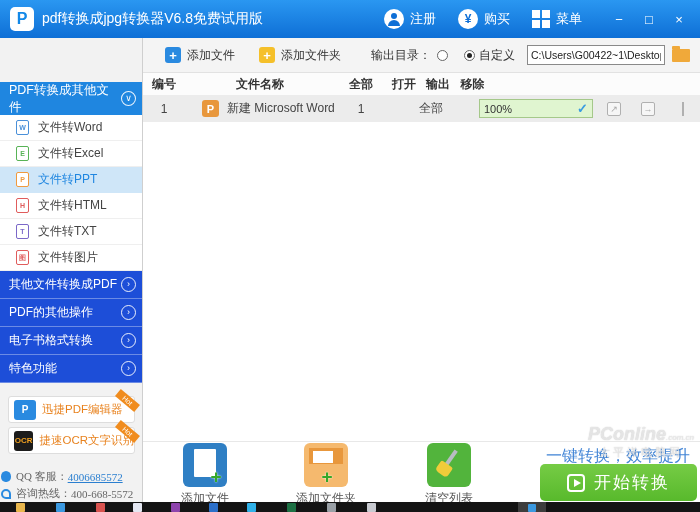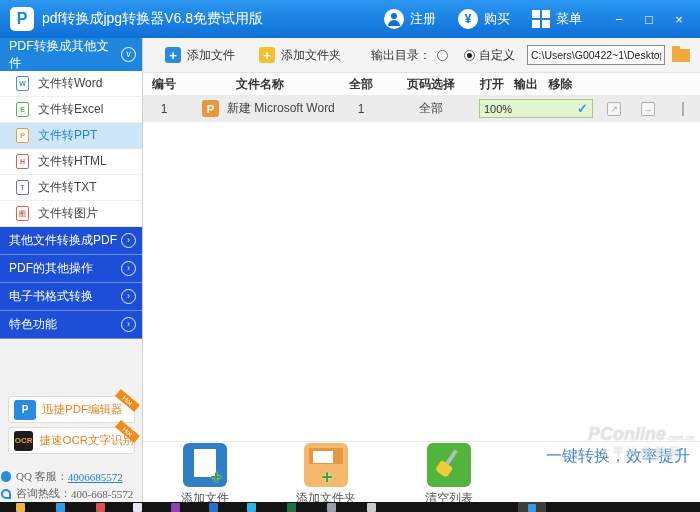--- a/index.html
+++ b/index.html
@@ -24,21 +24,21 @@
   .winbtns { display:flex; align-items:center; margin-right:6px; }
   .winbtn { width:30px; height:26px; display:flex; align-items:center; justify-content:center; font-size:13px; color:#fff; }
 
   
   .bodywrap { position:absolute; top:38px; left:0; width:700px; height:474px; display:flex; }
   .sidebar { width:143px; height:100%; background:#f2f2f2; border-right:1px solid #cfcfcf; position:relative; font-size:12px; }
   .main { width:557px; height:100%; position:relative; background:#fff; }
 
   
   .sb-header { height:33px; background:#1f86e0; color:#fff; display:flex; align-items:center;
-    padding:0 6px 0 9px; font-size:12.5px; }
+    padding:0 6px 0 9px; font-size:12.5px;margin-top:44px; }
   .circ-chev { margin-left:auto; width:15px; height:15px; border:1px solid rgba(255,255,255,.9); border-radius:50%;
     display:flex; align-items:center; justify-content:center; font-size:9px; line-height:1; }
   .sb-items { background:#fff; }
   .sb-item { height:26px; display:flex; align-items:center; padding-left:16px; color:#444;
     border-bottom:1px solid #efefef; background:#fff; }
   .sb-item.sel { background:#cfe6f8; color:#1f86e0; border-bottom-color:#cfe6f8; }
   .ftico { width:13px; height:15px; border:1px solid; border-radius:2px; background:#fff;
     display:flex; align-items:center; justify-content:center; font-size:7px; font-weight:bold; margin-right:9px; }
   .c-word { color:#4a90d9; border-color:#4a90d9; }
   .c-excel { color:#58b356; border-color:#58b356; }
@@ -275,21 +275,20 @@
           </span>
         <span>自定义</span>
         <input class="path-input" style="margin-left: 12px;" value="C:\Users\G00422~1\Desktop\">
         <span class="folder-ico"></span>
       </div>
 
       <div class="thead">
         <span class="col c1">编号</span>
         <span class="col c2">文件名称</span>
         <span class="col c3">全部</span>
-        <span class="col c4">页码选择</span>
         <span class="col c6">打开</span>
         <span class="col c7">输出</span>
         <span class="col c8">移除</span>
       </div>
 
       <div class="trow">
         <span class="col c1">1</span>
         <span class="col c2 filecell">
           <span class="pbadge">P</span>
           <span class="fname">新建 Microsoft Word 文档.pdf</span>
@@ -331,20 +330,26 @@
       <div class="bigbtn" style="left:276px;">
         <div class="bigico bi-clean">
           <span class="handle"></span>
             <span class="head"></span>
         </div>
         <div>清空列表</div>
       </div>
 
       <div class="slogan">一键转换，效率提升</div>
 
+      <div class="startbtn">
+        <span class="play">
+            <span class="tri"></span>
+          </span>
+        <span>开始转换</span>
+      </div>
     </div>
   </div>
 
   <div class="watermark">
     <div class="wm1"><span>PConline</span><small>.com.cn</small></div>
     <div class="wm2">太平洋电脑网</div>
   </div>
 
   <div class="taskbar">
     <span class="tk" style="left:16px;background:#e8b64c;"></span>

